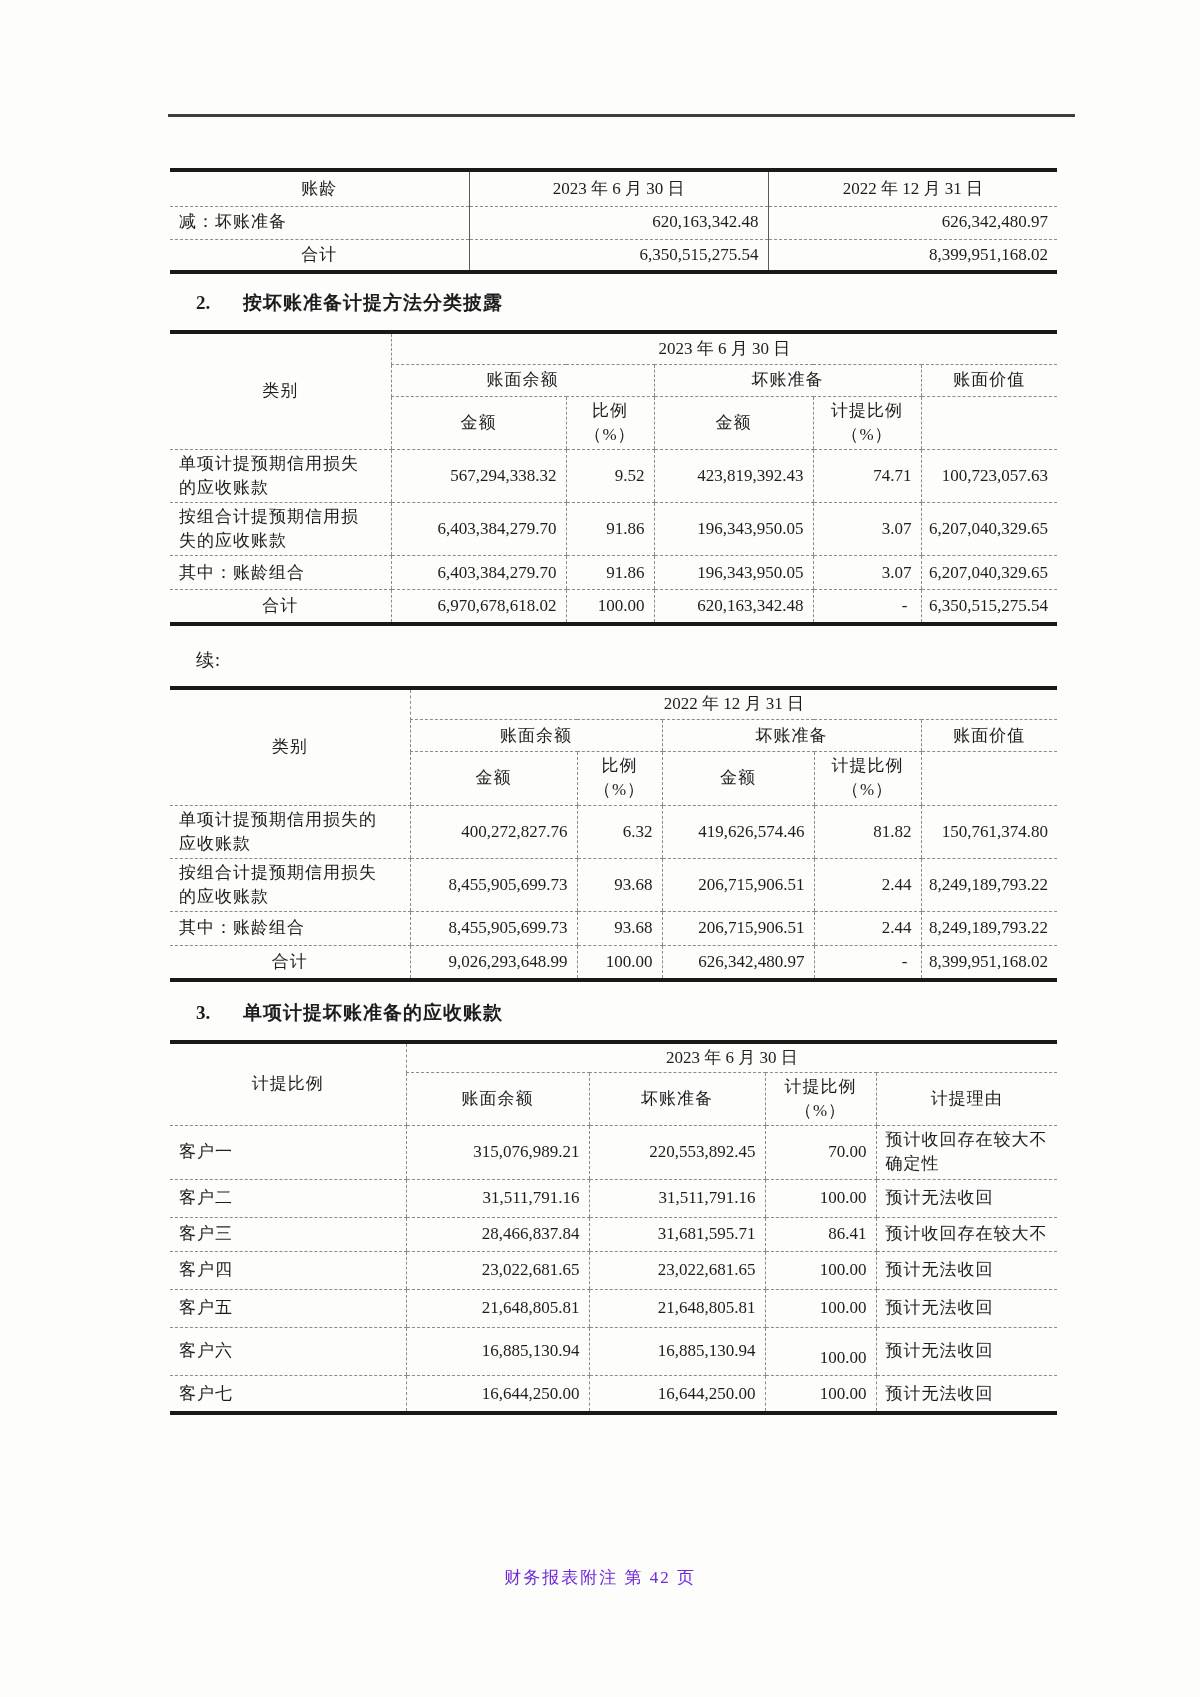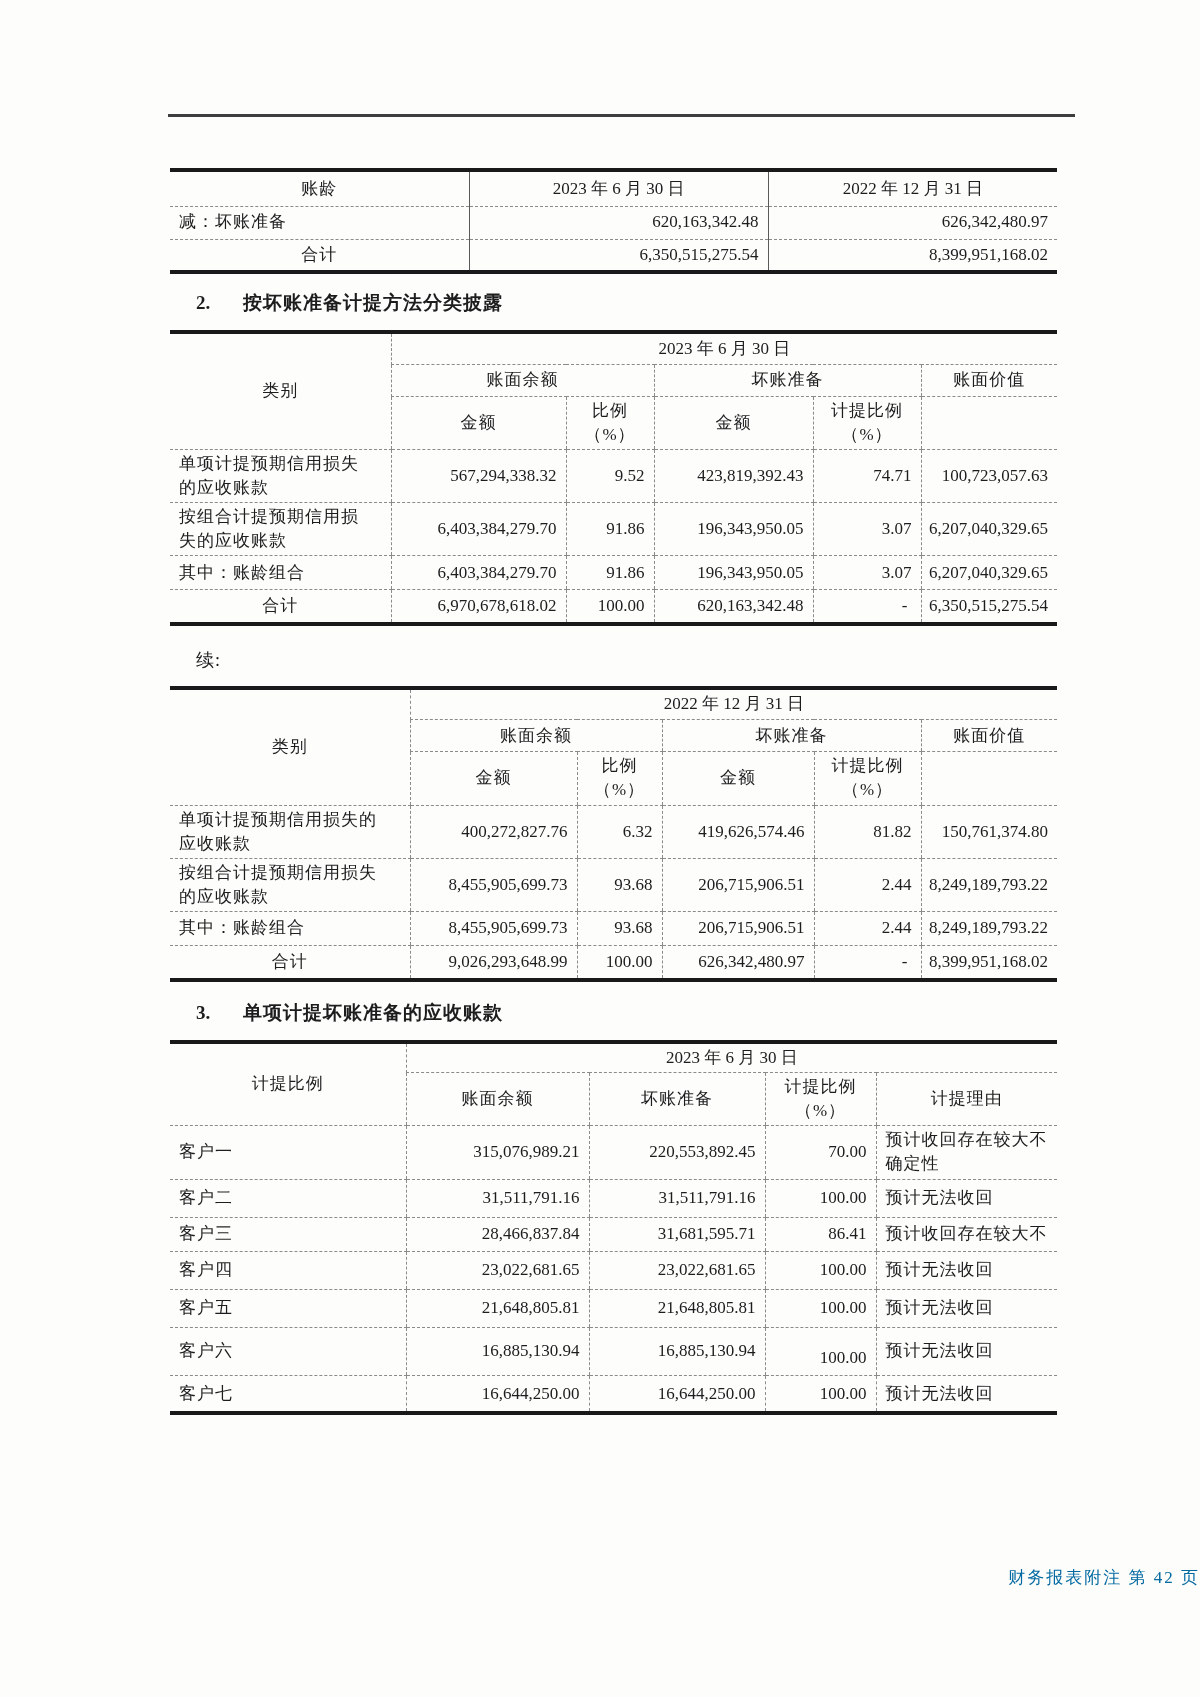--- a/index.html
+++ b/index.html
@@ -44,21 +44,21 @@
     margin-top:16px; padding-left:26px;
     font-weight:bold; font-size:19px; line-height:26px;
     letter-spacing:1px;
   }
   .sec-heading .sec-no { width:47px; flex:0 0 47px; letter-spacing:0; }
   .sec3 { margin-top:18px; }
   .mt14 { margin-top:14px; }
   .cont-label { margin-top:22px; padding-left:26px; font-size:18px; line-height:24px; letter-spacing:1px; }
   .footer {
     position:absolute; left:0; top:1566px; width:1200px;
-    text-align:right; font-size:17px; letter-spacing:2px; color:#0369a1;
+    text-align:center; font-size:17px; letter-spacing:2px; color:#6d28d9;
   }
 </style>
 </head>
 <body>
 
 <div class="page">
   <div class="top-rule"></div>
 
   <div class="content">
 

